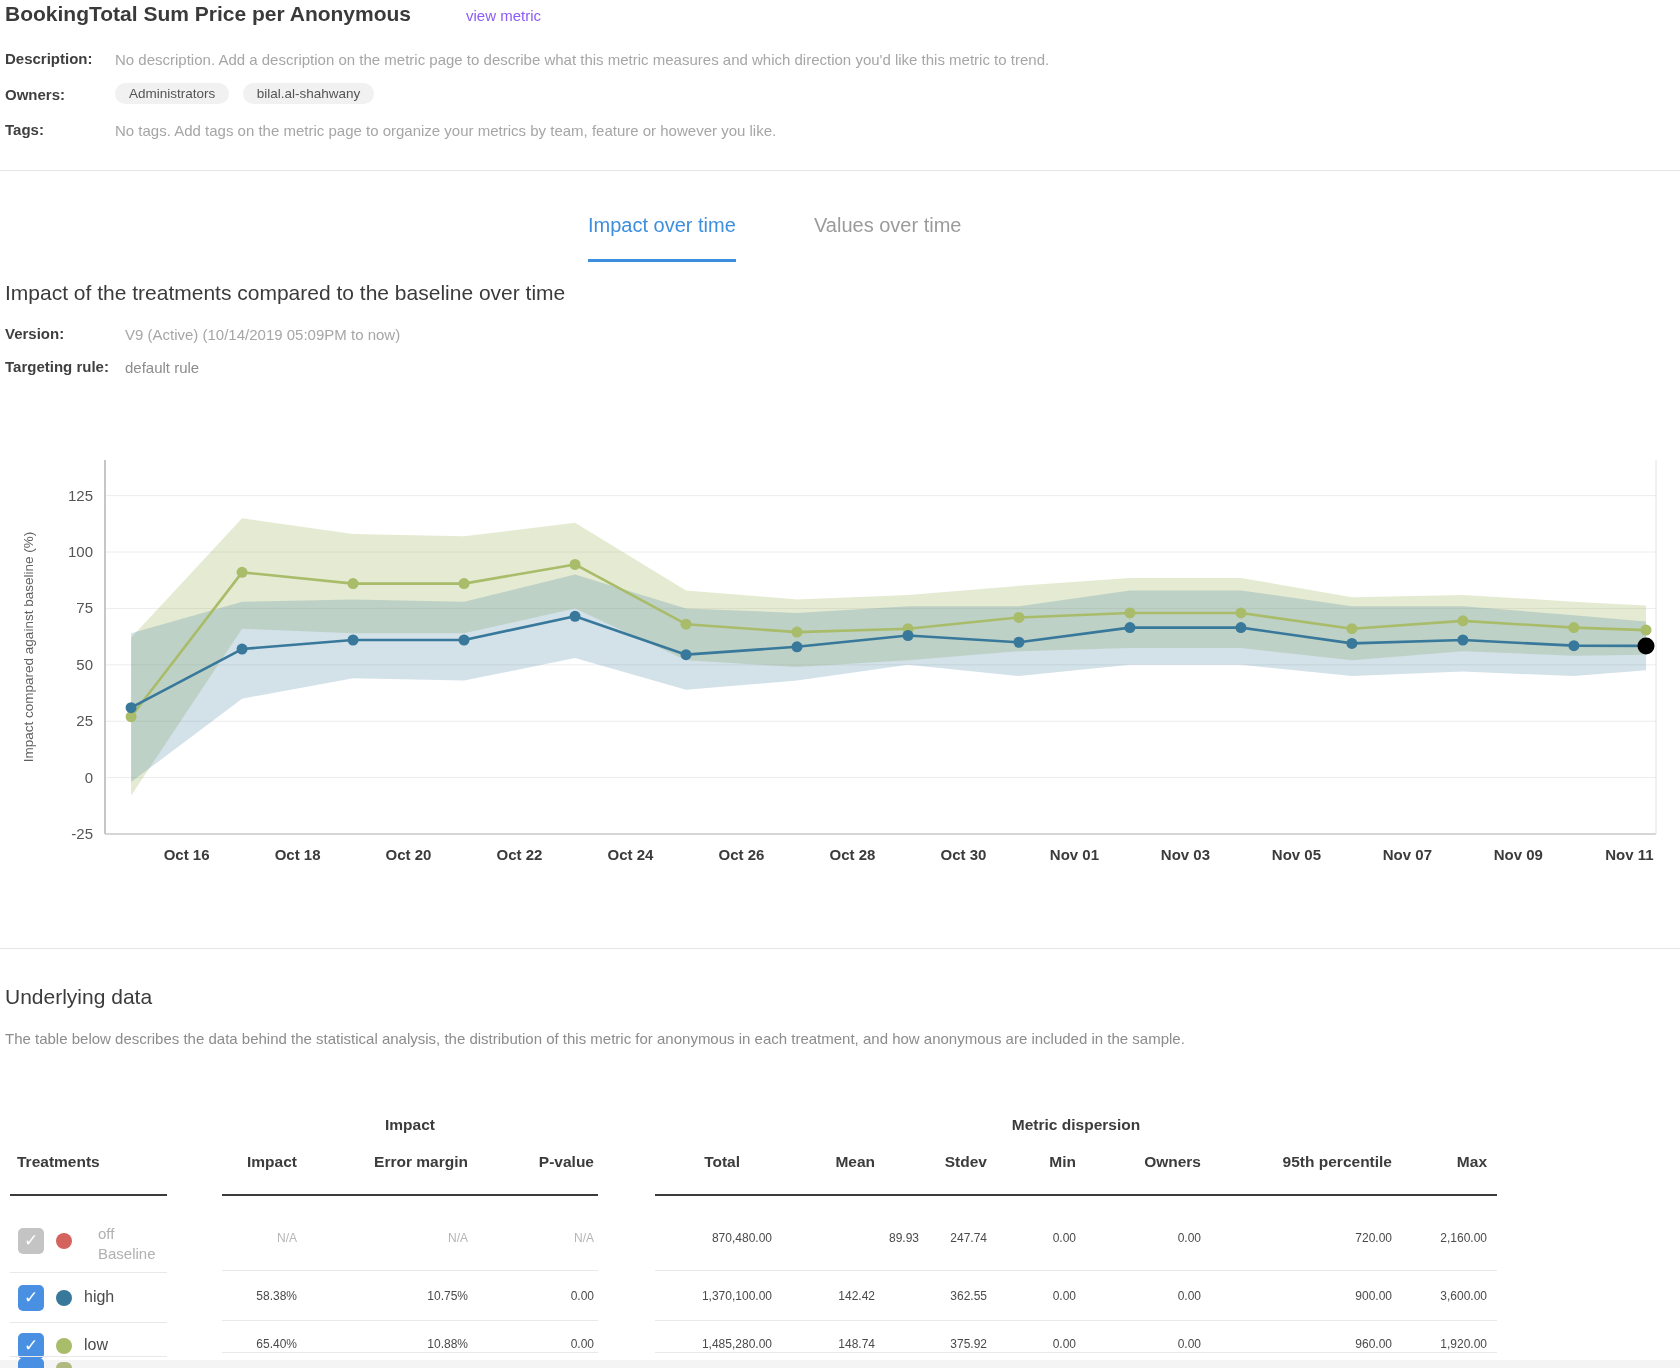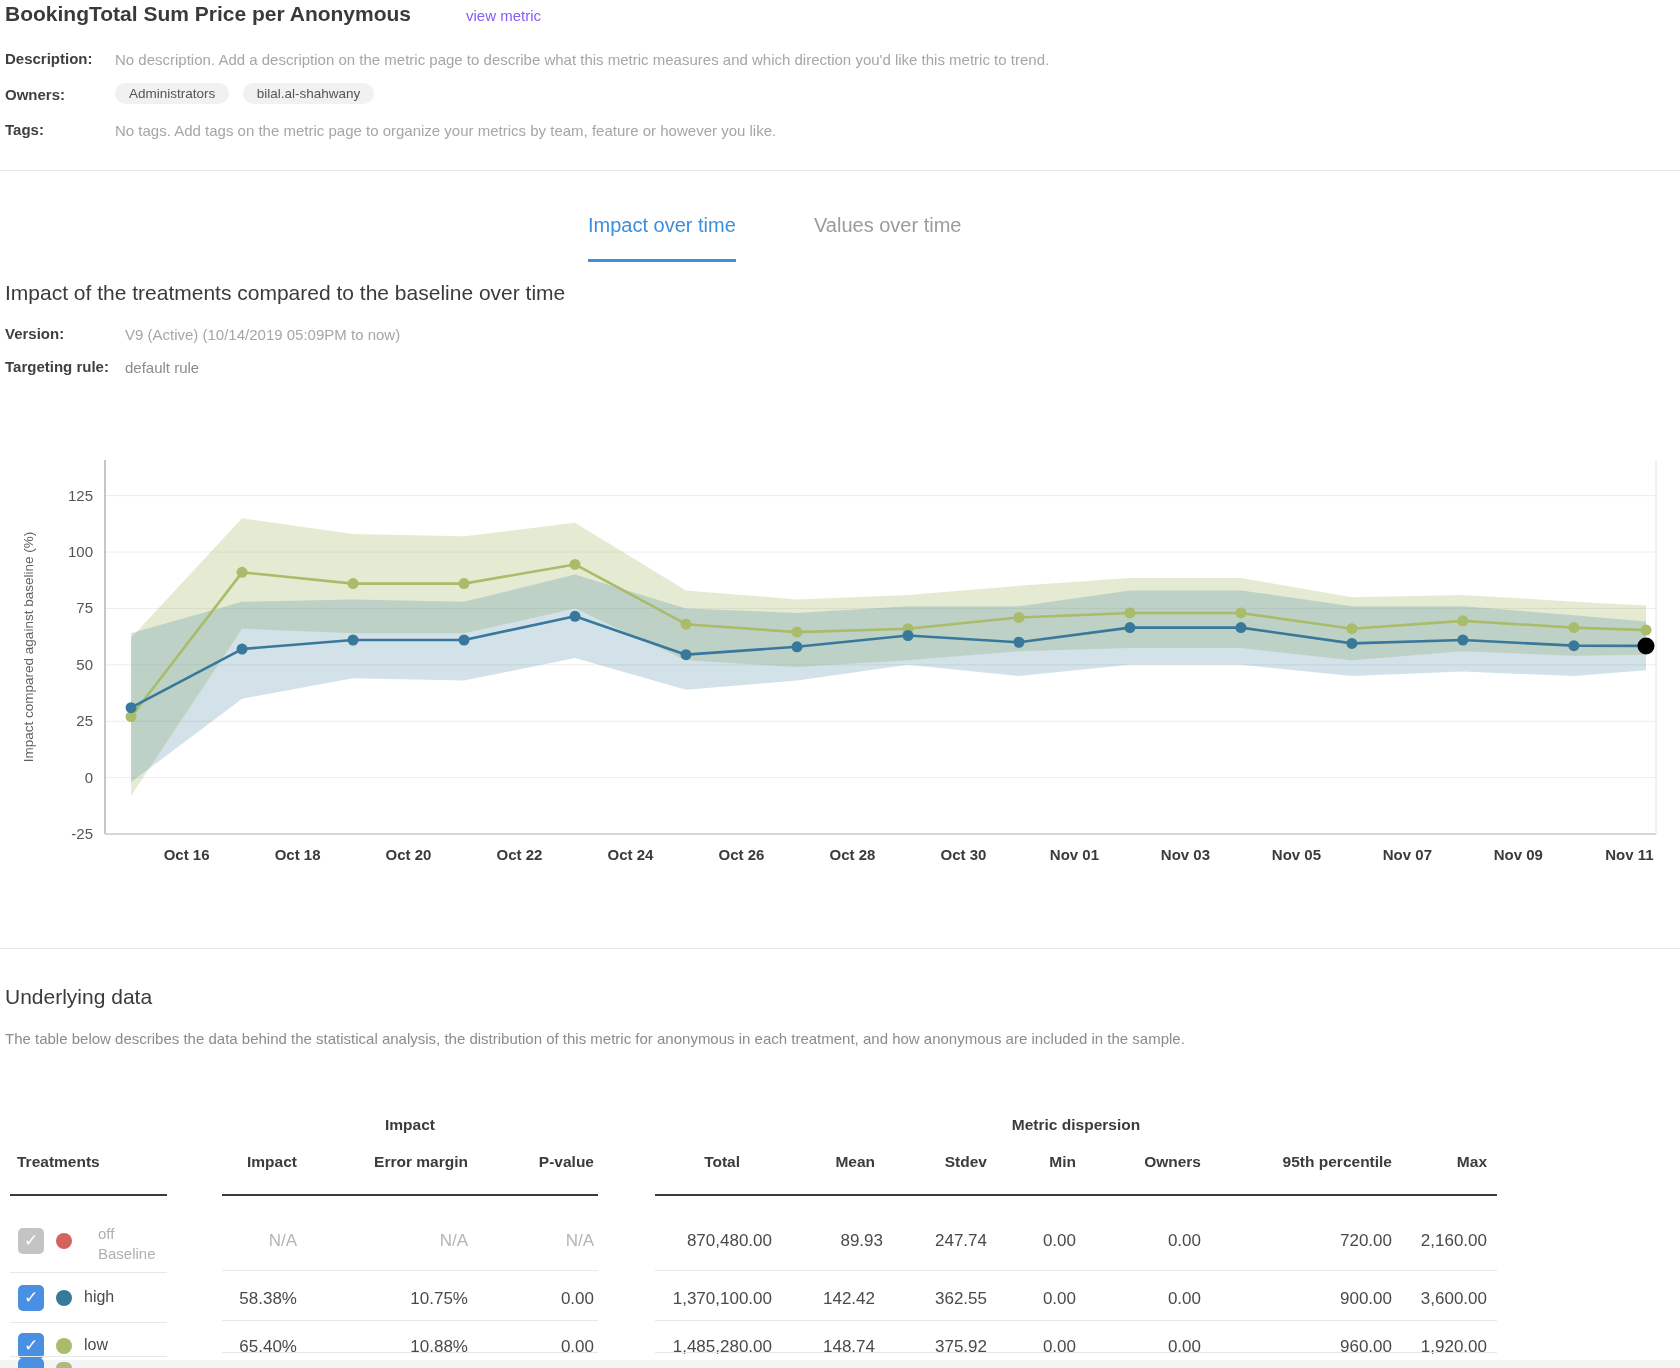--- a/index.html
+++ b/index.html
@@ -11,21 +11,21 @@
   .field-label{font-size:15px;font-weight:700;color:#3f3f3f;}
   .muted{font-size:15px;color:#a6a6a6;}
   .muted2{font-size:15px;color:#8c8c8c;}
   .chip{display:inline-block;background:#f1f1f1;border-radius:12px;padding:3px 14px;font-size:13.5px;color:#555;margin-right:9px;}
   .divider{position:absolute;left:0;width:1680px;height:1px;background:#e6e6e6;}
   .tab{position:absolute;font-size:20px;cursor:pointer;padding-bottom:22px;}
   .tab.active{color:#3e8ede;border-bottom:3px solid #3e8ede;}
   .tab.inactive{color:#9b9b9b;}
   .section-heading{font-size:21px;color:#3b3b3b;font-weight:400;}
   .th{font-size:15.5px;font-weight:700;color:#3c3c3c;}
-  .td{font-size:17px;color:#4a4a4a;}
+  .td{font-size:12px;color:#4a4a4a;}
   .td.na{color:#b5b5b5;}
   .num{text-align:right;}
   .grp-underline{position:absolute;height:2px;background:#3b3b3b;}
   .row-divider{position:absolute;height:1px;background:#e8e8e8;}
   .checkbox{position:absolute;width:26px;height:26px;border-radius:5px;color:#fff;font-size:17px;line-height:26px;text-align:center;cursor:pointer;}
   .checkbox.blue{background:#4a90e2;}
   .checkbox.gray{background:#c4c4c4;}
   .dot{position:absolute;width:16px;height:16px;border-radius:50%;}
   .treat-name{font-size:16px;color:#4a4a4a;}
   .treat-name.muted3{color:#b0b0b0;font-size:15px;line-height:20px;}
@@ -158,21 +158,21 @@
   <div class="checkbox gray" style="left:18px;top:1228px;">✓</div>
   <div class="dot" style="left:56px;top:1233px;background:#d4635e;"></div>
   <div class="abs treat-name muted3" style="left:98px;top:1224px;">
     <div>off</div>
     <div>Baseline</div>
   </div>
   <div class="abs td na num" style="left:177px;top:1231px;width:120px;">N/A</div>
   <div class="abs td na num" style="left:348px;top:1231px;width:120px;">N/A</div>
   <div class="abs td na num" style="left:474px;top:1231px;width:120px;">N/A</div>
   <div class="abs td num" style="left:612px;top:1231px;width:160px;">870,480.00</div>
-  <div class="abs td num" style="left:755px;top:1231px;width:120px;padding-left:8px;">89.93</div>
+  <div class="abs td num" style="left:791px;top:1231px;width:120px;padding-left:8px;">89.93</div>
   <div class="abs td num" style="left:867px;top:1231px;width:120px;">247.74</div>
   <div class="abs td num" style="left:956px;top:1231px;width:120px;">0.00</div>
   <div class="abs td num" style="left:1081px;top:1231px;width:120px;">0.00</div>
   <div class="abs td num" style="left:1232px;top:1231px;width:160px;">720.00</div>
   <div class="abs td num" style="left:1367px;top:1231px;width:120px;">2,160.00</div>
 
   <div class="row-divider" style="left:10px;top:1272px;width:157px;"></div>
   <div class="row-divider" style="left:222px;top:1270px;width:376px;"></div>
   <div class="row-divider" style="left:655px;top:1270px;width:842px;"></div>
 

